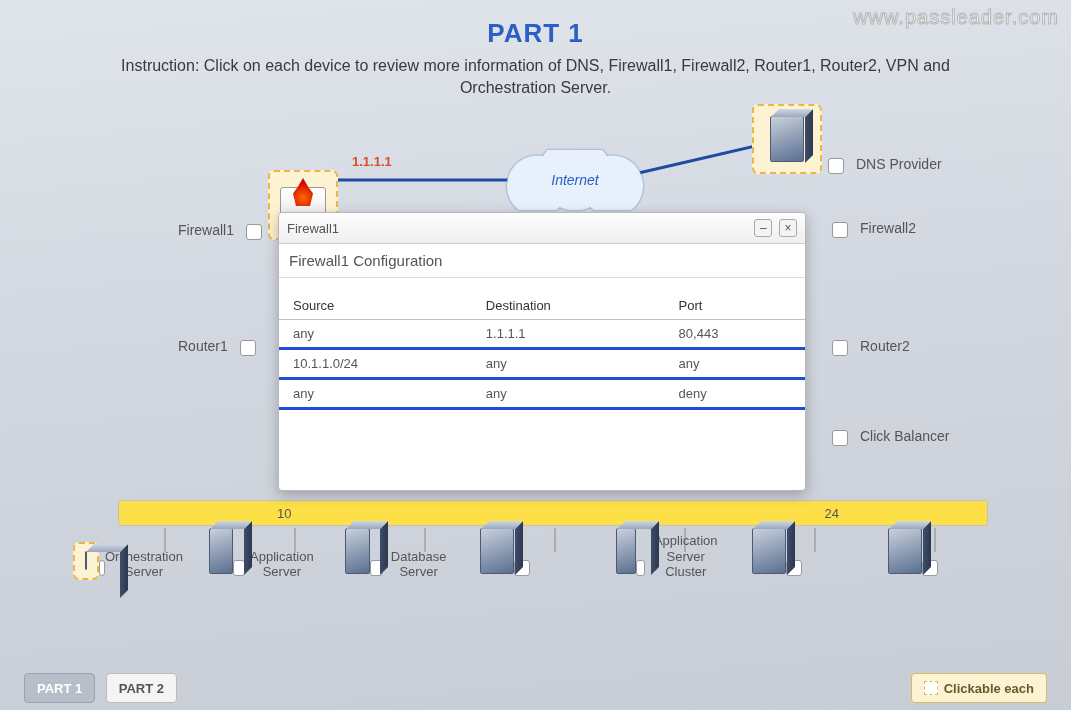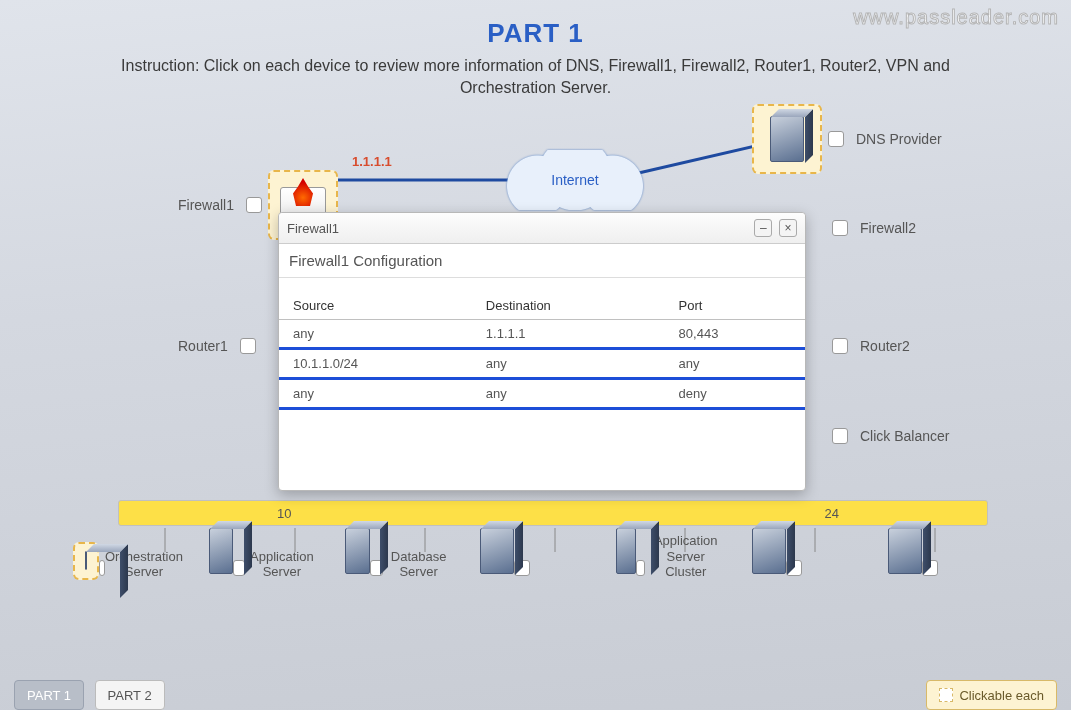--- a/index.html
+++ b/index.html
@@ -40,21 +40,21 @@
   }
   .canvas {
     position: absolute;
     top: 0; left: 0;
     width: 1071px; height: 710px;
     pointer-events: none;
   }
   .node {
     position: absolute;
     display: flex;
-    align-items: center;
+    align-items: flex-end;
   }
   .label-box {
     font-size: 14px;
     color: #555;
     padding: 2px 6px;
   }
   .checkbox {
     width: 16px; height: 16px;
     border: 1px solid #999;
     border-radius: 3px;
@@ -101,21 +101,21 @@
     width: 20px; height: 28px;
     background: radial-gradient(circle at 50% 70%, #ff6a00, #d30000 70%);
     clip-path: polygon(50% 0, 75% 30%, 100% 55%, 85% 100%, 15% 100%, 0 55%, 25% 30%);
   }
   .ip-label {
     position:absolute;color:#d84c2d;font-size:13px;font-weight:bold;
   }
   .cloud {
     position: absolute;
     width: 150px; height: 60px;
-    left: 500px; top: 150px;
+    left: 500px; top: 150px; font-style: italic;
   }
   .cloud::before {
     content:"";position:absolute;inset:0;
     background:
       radial-gradient(circle at 25% 60%, #e8f0fb 30px, transparent 31px),
       radial-gradient(circle at 50% 40%, #e8f0fb 36px, transparent 37px),
       radial-gradient(circle at 75% 60%, #e8f0fb 30px, transparent 31px);
     filter: drop-shadow(0 0 1px #5a85c6);
   }
   .cloud-label{
@@ -176,22 +176,23 @@
   .bottom-item { display:flex; flex-direction:row; align-items:flex-end; width:110px;}
   .bottom-item .server-shape { margin-bottom:6px; }
   .bottom-item .checkbox { margin:6px 0 4px 0;}
   .bottom-item .lbl { font-size:13px; text-align:center; color:#555; line-height:1.2;}
   .bottom-item.hl .wrap {
     border:2px dashed #e8b64a;border-radius:6px;background:#fdf3d2;padding:8px 10px;
   }
 
   .footer-bar {
     position:absolute;left:0;right:0;bottom:0;height:44px;
-    display:flex;align-items:flex-end;justify-content:space-between;
-    padding:0 14px;
+    display:flex;align-items:center;justify-content:space-between;
+    padding:0 24px;
+    font-weight:bold;
   }
   .part-btn {
     display:inline-flex;align-items:center;justify-content:center;
     height:30px;padding:0 12px;border:1px solid #bbb;border-radius:4px;
     font-size:13px;margin-right:6px;background:#f4f4f4;color:#555;cursor:pointer;
   }
   .part-btn.active { background:#b8bec8;color:#fff;border-color:#9aa2b0;}
   .clickable-btn{
     display:inline-flex;align-items:center;height:30px;padding:0 12px;
     border:1px solid #d8b968;border-radius:4px;background:#fdf3d2;color:#6a5a2a;

